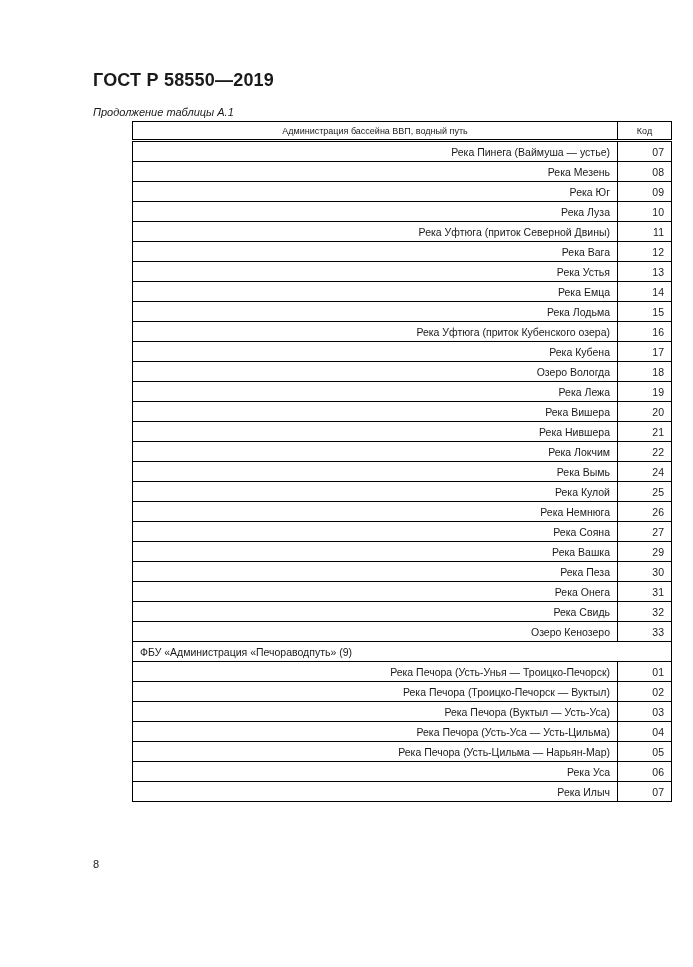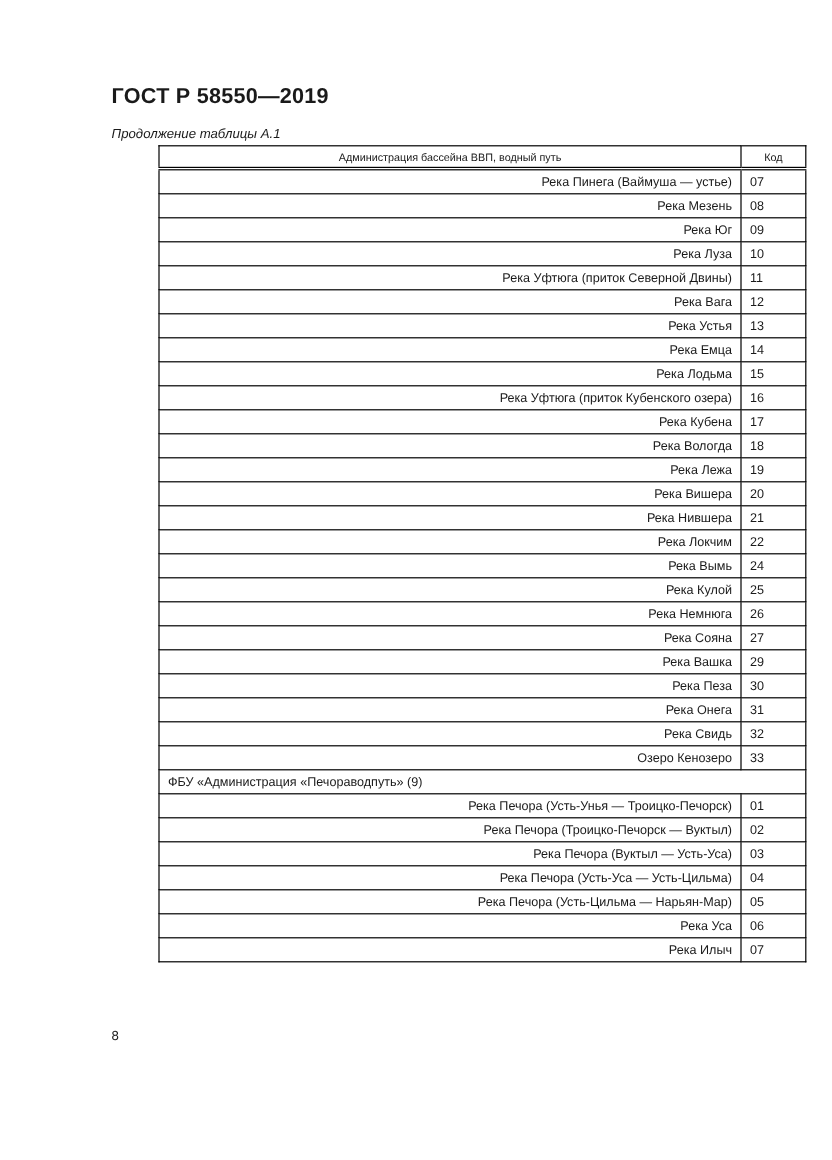--- a/index.html
+++ b/index.html
@@ -53,21 +53,21 @@
   table.main-table th {
     font-weight: normal;
     font-size: 9px;
     text-align: center;
     border-bottom: 3px double #000000;
     height: 17px;
   }
   col.col-name  { width: 485px; }
   col.col-code  { width: 54px; }
   td.cell-name { text-align: right; }
-  td.cell-code { text-align: left; }
+  td.cell-code { text-align: right; }
   td.section-cell {
     font-size: 10.5px;
   }
   .page-number {
     position: absolute;
     left: 93px;
     top: 858px;
     font-size: 11px;
   }
 </style>
@@ -130,21 +130,21 @@
         </tr>
         <tr>
           <td class="cell-name">Река Уфтюга (приток Кубенского озера)</td>
           <td class="cell-code">16</td>
         </tr>
         <tr>
           <td class="cell-name">Река Кубена</td>
           <td class="cell-code">17</td>
         </tr>
         <tr>
-          <td class="cell-name">Река Вологда</td>
+          <td class="cell-name">Озеро Вологда</td>
           <td class="cell-code">18</td>
         </tr>
         <tr>
           <td class="cell-name">Река Лежа</td>
           <td class="cell-code">19</td>
         </tr>
         <tr>
           <td class="cell-name">Река Вишера</td>
           <td class="cell-code">20</td>
         </tr>

